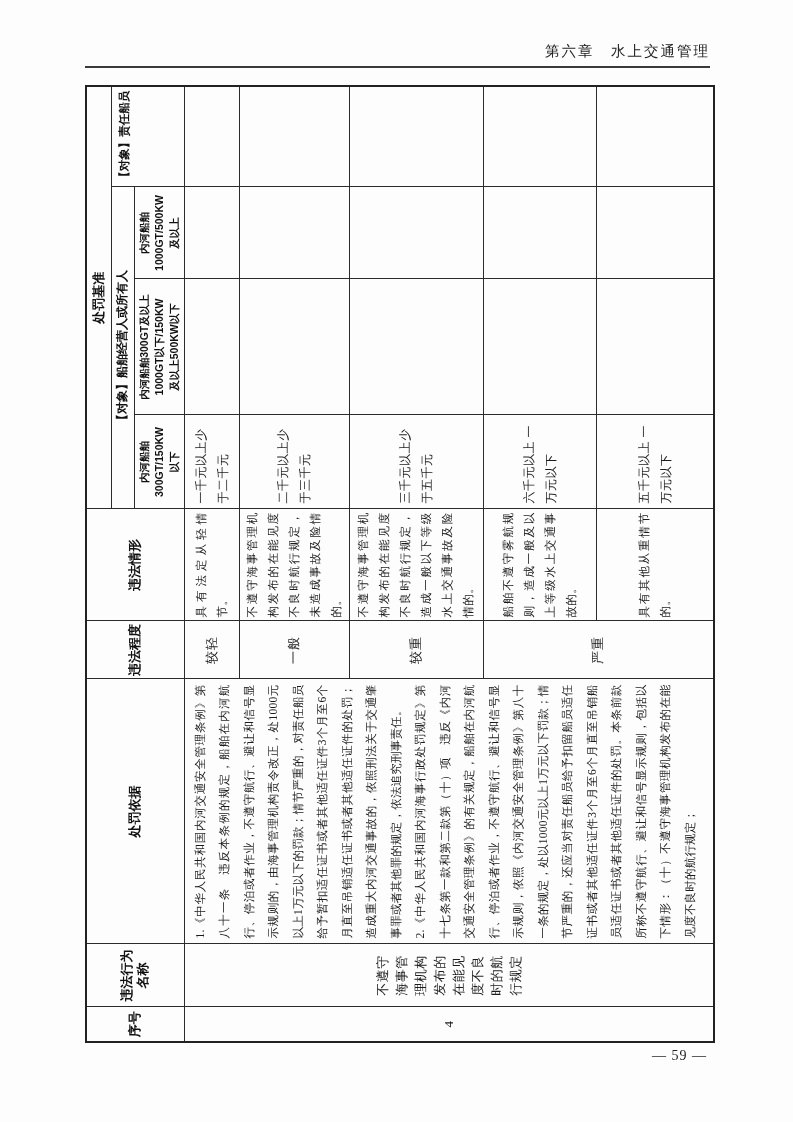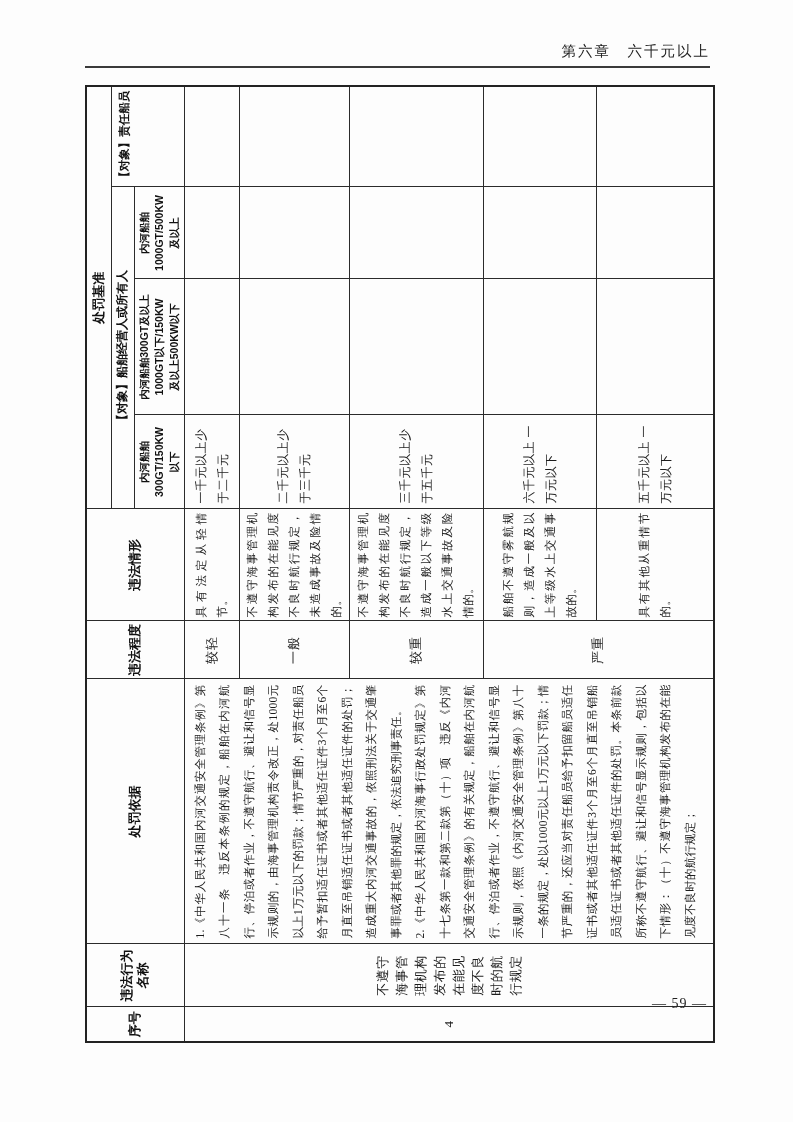--- a/index.html
+++ b/index.html
@@ -2,21 +2,21 @@
 <html><head>
 <meta charset="utf-8">
 <style>
   html,body{margin:0;padding:0;background:#e8e8e8;}
   #page{position:relative;width:793px;height:1122px;background:#fdfdfd;margin:0 auto;overflow:hidden;
         font-family:"Liberation Serif","DejaVu Serif",serif;color:#1c1c1c;}
   
   #chapter-header{position:absolute;top:42px;right:83px;font-size:14.5px;letter-spacing:2px;color:#222;}
   #header-rule{position:absolute;left:85px;top:66px;width:625px;height:2px;background:#3a3a3a;}
   
-  #page-number{position:absolute;top:996px;right:86px;font-size:14px;color:#222;letter-spacing:1px;margin-left:31px;}
+  #page-number{position:absolute;top:1048px;right:86px;font-size:14px;color:#222;letter-spacing:1px;margin-left:31px;}
 
   
   #tbl-wrap{position:absolute;left:85px;top:87px;width:623px;height:956px;}
   #rot{position:absolute;left:0;top:0;width:956px;height:623px;
        transform-origin:0 0;transform:translateY(956px) rotate(-90deg);}
   table{border-collapse:collapse;table-layout:fixed;width:956px;height:623px;}
   col.c1{width:35px}col.c2{width:63px}col.c3{width:265px}col.c4{width:58px}col.c5{width:112px}
   col.c6{width:94px}col.c7{width:136px}col.c8{width:92px}col.c9{width:101px}
   tr.r1{height:25px}tr.r2{height:23px}tr.r3{height:50px}tr.r4{height:55px}
   tr.r5{height:105px}tr.r6{height:134px}tr.r7{height:113px}tr.r8{height:118px}
@@ -34,21 +34,21 @@
   .basis{vertical-align:top;text-align:justify;padding:3px 5px;}
   .basis .para{font-size:11.5px;line-height:24.5px;letter-spacing:0.2px;text-align:justify;}
   .vname{font-size:13px;line-height:19px;padding:0 5px;letter-spacing:0.5px;}
   .seq{font-size:13px;}
 </style>
 </head>
 <body>
 
 <div id="page">
 
-  <div id="chapter-header">第六章　六千元以上</div>
+  <div id="chapter-header">第六章　水上交通管理</div>
   <div id="header-rule"></div>
 
   <div id="tbl-wrap">
     <div id="rot">
       <table>
         <colgroup>
           <col class="c1">
             <col class="c2">
             <col class="c3">
             <col class="c4">

